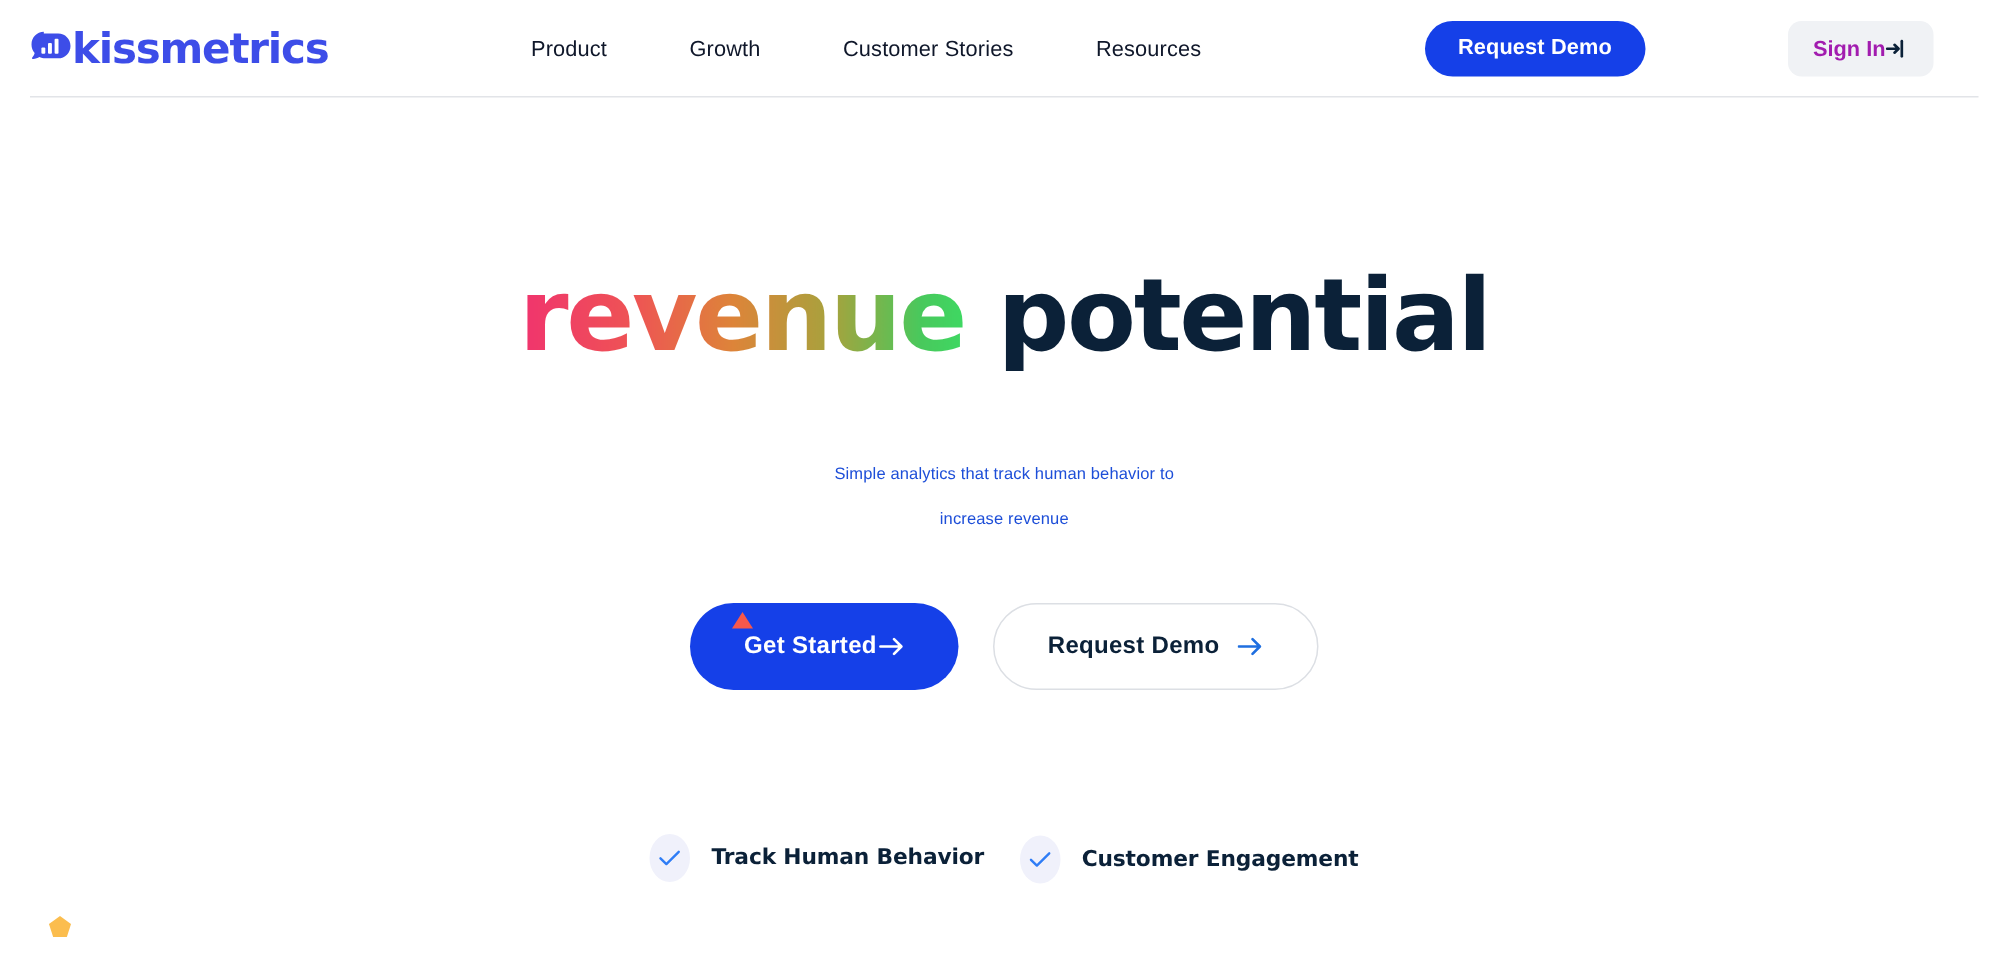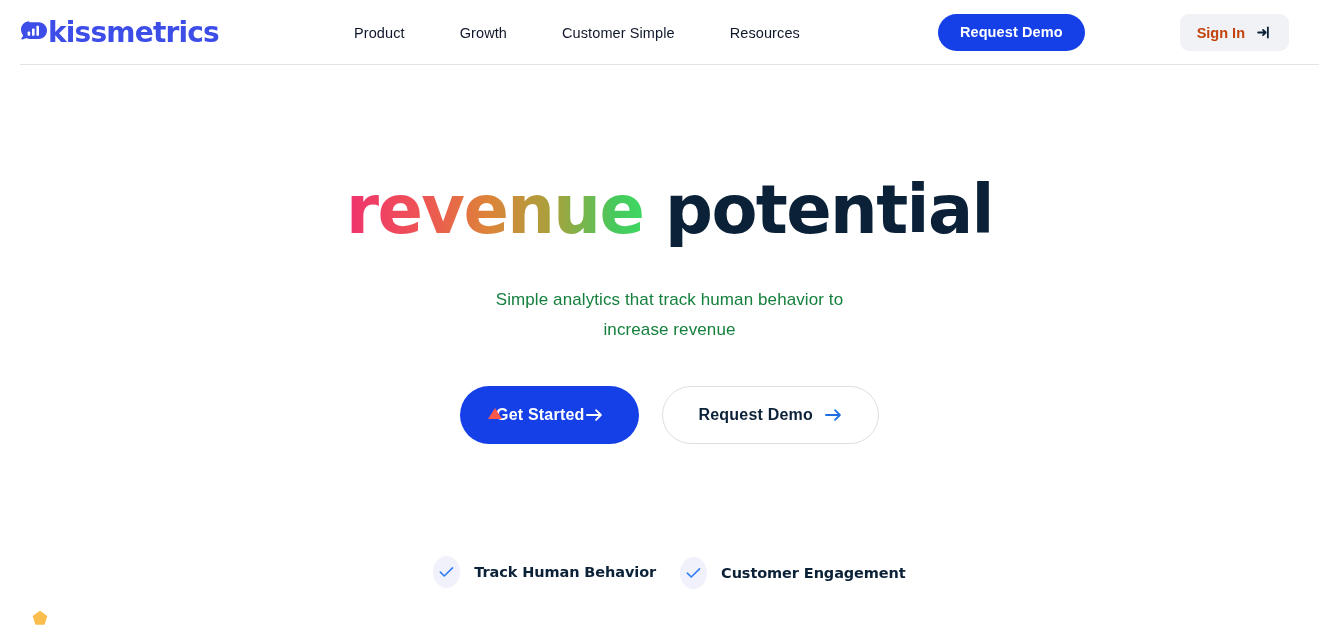--- a/index.html
+++ b/index.html
@@ -94,30 +94,30 @@
     height: 37px;
     line-height: 37px;
     cursor: pointer;
     white-space: nowrap;
     letter-spacing: 0.1px;
     font-family: inherit;
   }
 
   .btn-signin {
     background: #f0f2f5;
-    color: #c2410c;
+    color: #a21caf;
     border: none;
     border-radius: 9px;
     font-size: 14.5px;
     font-weight: 700;
     height: 37px;
     padding: 8px 17px;
     display: flex;
     align-items: center;
-    gap: 12px;
+    gap: 0;
     cursor: pointer;
     white-space: nowrap;
     font-family: inherit;
   }
   .signin-icon { display: block; }
 
   
   .hero {
     text-align: center;
     padding-top: 110px;
@@ -147,24 +147,24 @@
     background-image: linear-gradient(90deg,
         #f0336e 0%, #ee5454 26%, #dd8439 48%,
         #a7a23d 70%, #49c85c 90%, #3ed862 100%);
     -webkit-background-clip: text;
     background-clip: text;
     color: transparent;
     -webkit-text-fill-color: transparent;
   }
 
   .hero-sub {
-    margin-top: 40px;
-    font-size: 17px;
+    margin-top: 56px;
+    font-size: 11px;
     line-height: 30px;
-    color: #15803d;
+    color: #1d4ed8;
     letter-spacing: 0.1px;
   }
   .hero-sub .sub-line { display: block; }
 
   
   .hero-cta {
     margin-top: 41px;
     display: flex;
     justify-content: center;
     gap: 23px;
@@ -276,21 +276,21 @@
       <rect x="7.6" y="11.6" width="2.6" height="4.2" rx="0.7" fill="#ffffff"></rect>
       <rect x="12" y="8.6" width="2.6" height="7.2" rx="0.7" fill="#ffffff"></rect>
       <rect x="16.4" y="5.8" width="2.6" height="10" rx="0.7" fill="#ffffff"></rect>
     </svg>
     <span class="brand-name">kissmetrics</span>
   </a>
 
   <nav class="main-nav">
     <a class="nav-link" href="#">Product</a>
     <a class="nav-link" href="#">Growth</a>
-    <a class="nav-link" href="#">Customer Simple</a>
+    <a class="nav-link" href="#">Customer Stories</a>
     <a class="nav-link" href="#">Resources</a>
   </nav>
 
   <div class="header-actions">
     <button class="btn-demo-header">Request Demo</button>
 
     <button class="btn-signin">
       <span>Sign In</span>
       <svg class="signin-icon" width="15" height="15" viewBox="0 0 16 16">
         <path d="M1.2 8h7.4M6.4 5.2 9.3 8l-2.9 2.8" stroke="#0b2138" stroke-width="1.9" fill="none" stroke-linecap="round" stroke-linejoin="round"></path>

